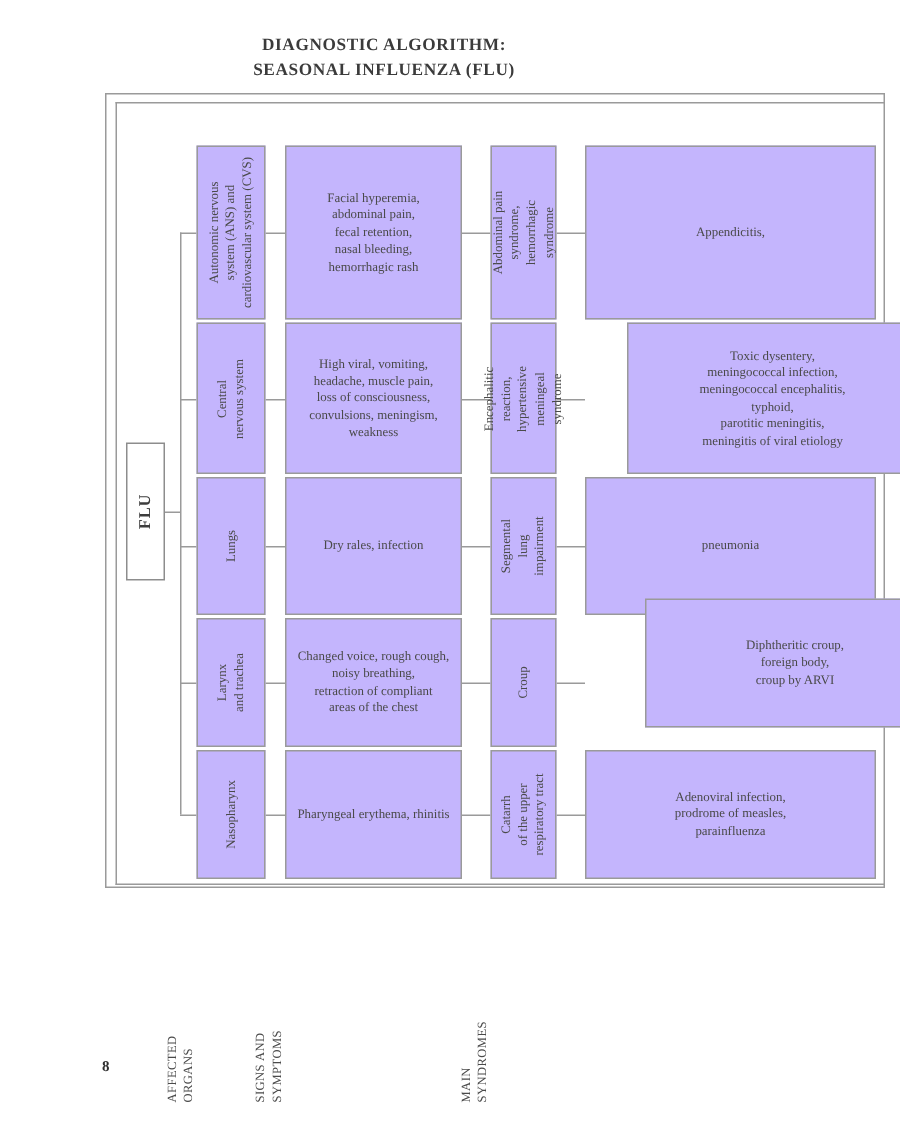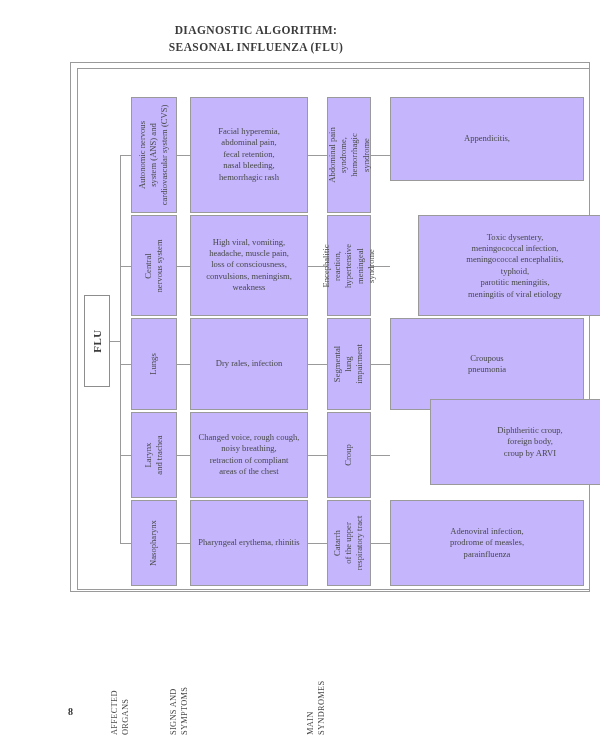--- a/index.html
+++ b/index.html
@@ -186,21 +186,21 @@
     <div class="ln h" style="left: 308px; top: 155px; width: 19px;"></div>
     <div class="box vbox" style="left: 327px; top: 97px; width: 44px; height: 116px;">
       <div class="vwrap">
         <div>Abdominal pain</div>
         <div>syndrome,</div>
         <div>hemorrhagic</div>
         <div>syndrome</div>
       </div>
     </div>
     <div class="ln h" style="left: 371px; top: 155px; width: 19px;"></div>
-    <div class="box" style="left: 390px; top: 97px; width: 194px; height: 84px;">
+    <div class="box" style="left: 390px; top: 97px; width: 194px; height: 116px;">
       <div class="inner">
         <div>Appendicitis,</div>
       </div>
     </div>
     <div class="box vbox" style="left: 131px; top: 215px; width: 46px; height: 101px;">
       <div class="vwrap">
         <div>Central</div>
         <div>nervous system</div>
       </div>
     </div>
@@ -250,21 +250,20 @@
     <div class="box vbox" style="left: 327px; top: 318px; width: 44px; height: 92px;">
       <div class="vwrap">
         <div>Segmental</div>
         <div>lung</div>
         <div>impairment</div>
       </div>
     </div>
     <div class="ln h" style="left: 371px; top: 364px; width: 19px;"></div>
     <div class="box" style="left: 390px; top: 318px; width: 194px; height: 92px;">
       <div class="inner">
-        <div>Croupous</div>
         <div>pneumonia</div>
       </div>
     </div>
     <div class="box vbox" style="left: 131px; top: 412px; width: 46px; height: 86px;">
       <div class="vwrap">
         <div>Larynx</div>
         <div>and trachea</div>
       </div>
     </div>
     <div class="ln h" style="left: 177px; top: 455px; width: 13px;"></div>

